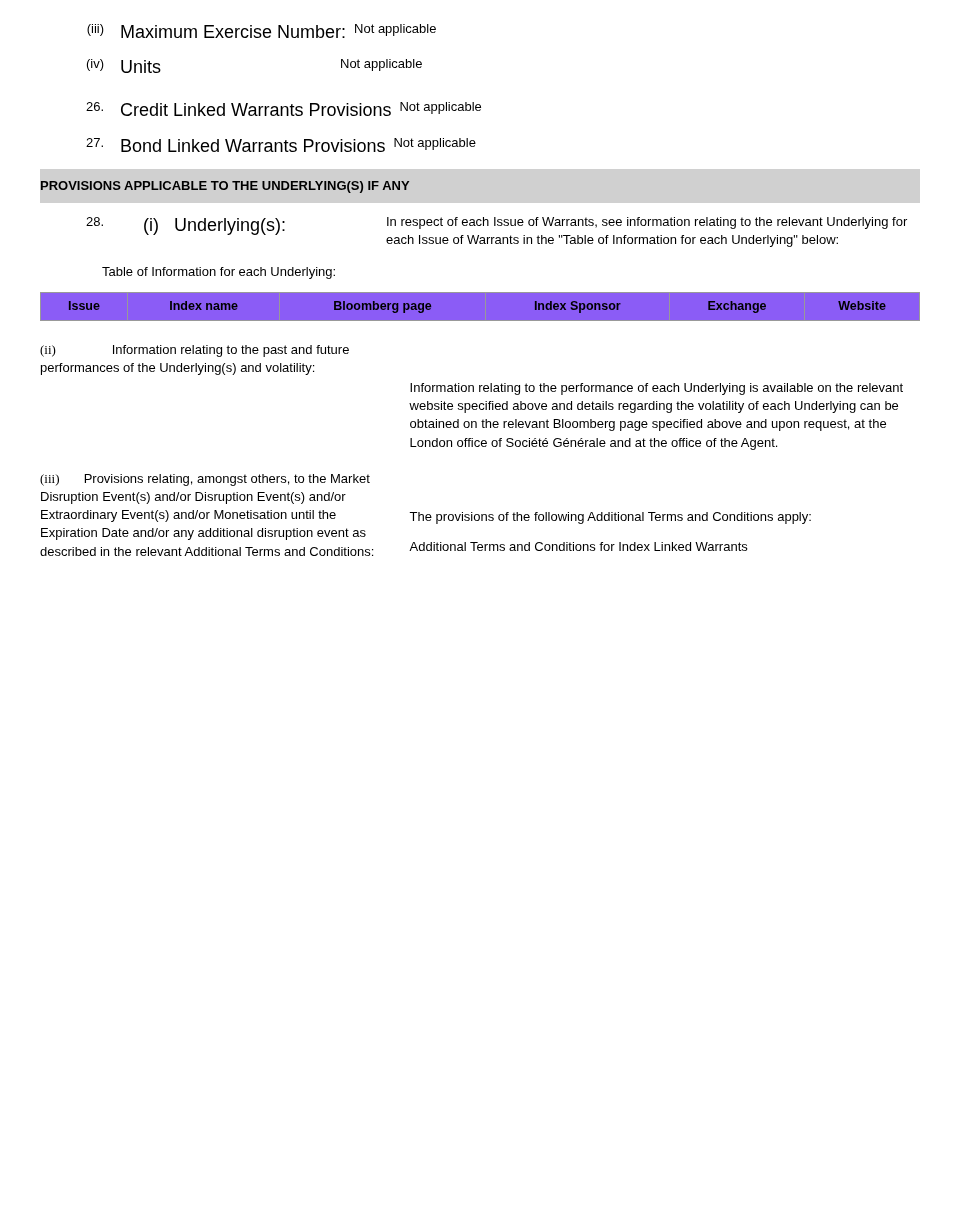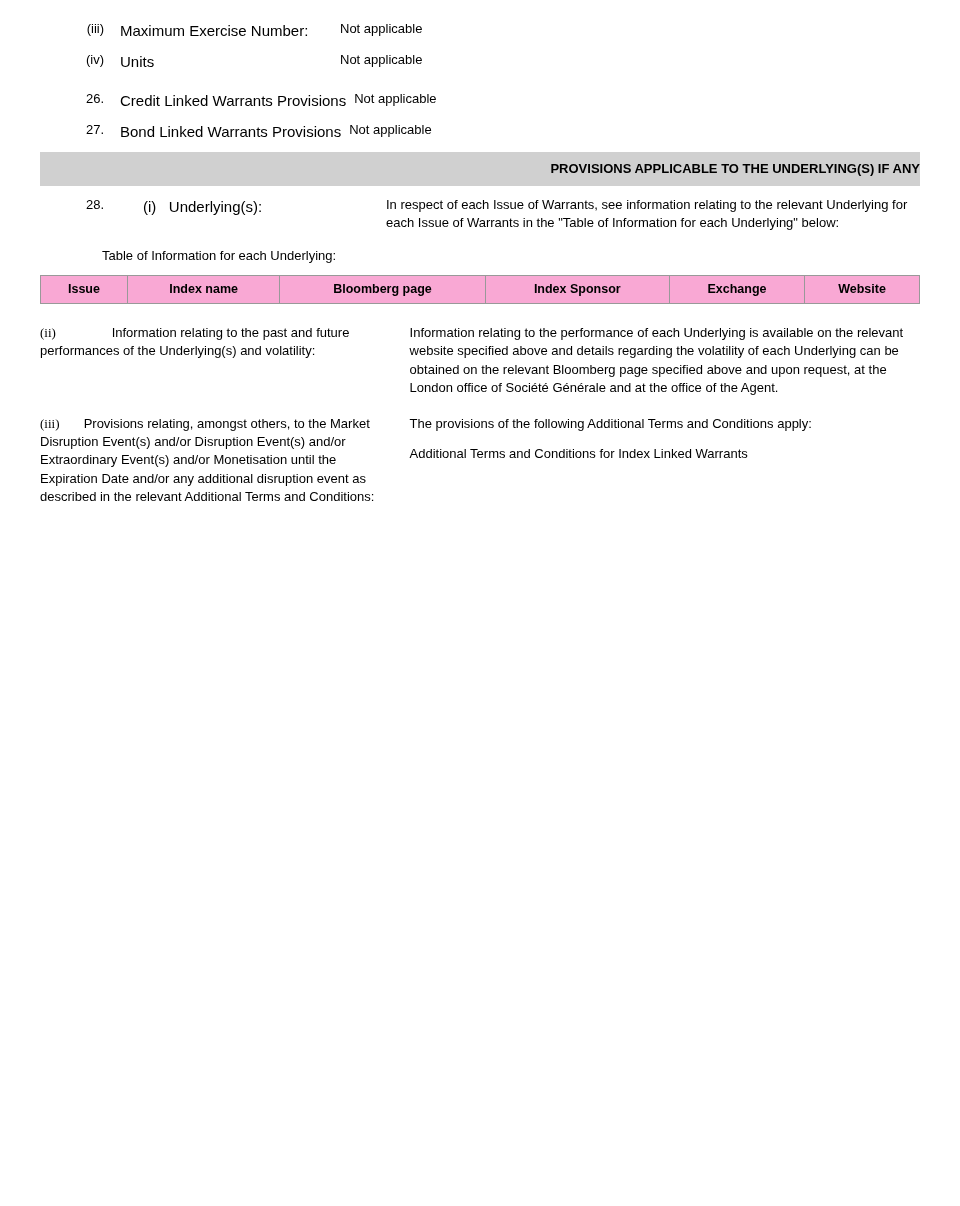--- a/index.html
+++ b/index.html
@@ -18,46 +18,46 @@
     }
     .section-num {
       min-width: 80px;
       text-align: right;
       padding-right: 16px;
       font-size: 13px;
     }
     .section-label {
       min-width: 220px;
       padding-right: 8px;
-      font-size: 15px;
+      font-size: 18px;
     }
     .section-value {
       flex: 1;
       font-size: 13px;
     }
     .highlight-row {
       background-color: #d0d0d0;
       padding: 8px 0;
       margin: 10px 0;
       font-weight: bold;
       font-size: 13px;
-      text-align: right;
+      text-align: left;
     }
     .underlying-text {
       margin: 14px 0 10px 0;
       font-size: 13px;
     }
     table.info-table {
       width: 100%;
       border-collapse: collapse;
       margin-bottom: 20px;
       font-size: 12.5px;
     }
     table.info-table th {
-      background-color: #f9a8d4;
+      background-color: #8b5cf6;
       border: 1px solid #999;
       padding: 5px 8px;
       text-align: center;
       font-weight: bold;
     }
     table.info-table td {
       border: 1px solid #999;
       padding: 5px 8px;
       text-align: center;
       vertical-align: middle;
@@ -68,20 +68,21 @@
       align-items: flex-start;
     }
     .two-col-left {
       width: 42%;
       padding-right: 20px;
       font-size: 13px;
     }
     .two-col-right {
       width: 58%;
       font-size: 13px;
+      margin-top: 38px;
     }
     .two-col-left .roman {
       display: inline-block;
       min-width: 40px;
       text-align: left;
       font-family: Liberation Serif, serif;
     }
     .left-content {
       margin-left: 28px;
     }

